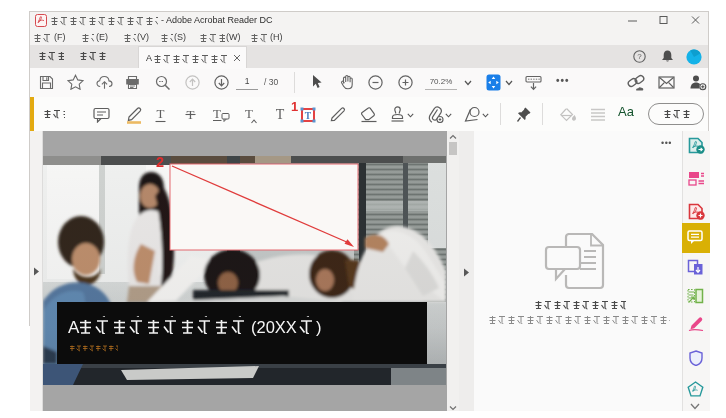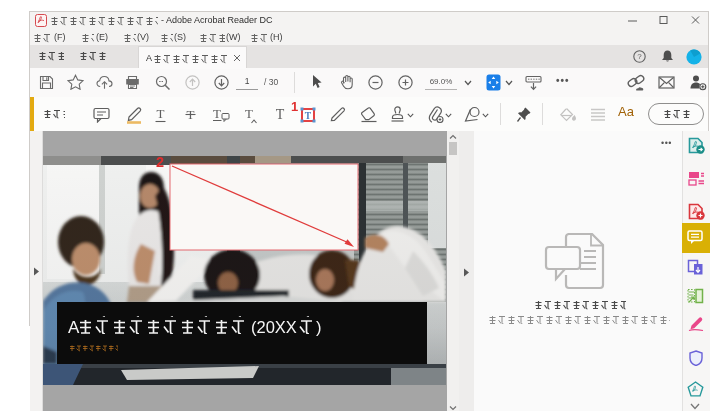--- a/index.html
+++ b/index.html
@@ -184,21 +184,21 @@
     <svg class="ic" style="left:338px;top:7px" width="15" height="15" viewBox="0 0 15 15" stroke="#636363" fill="none" stroke-width="1.2">
       <circle cx="7.5" cy="7.5" r="6.6"></circle>
         <path d="M4.5 7.5 h6"></path>
     </svg>
 
     <svg class="ic" style="left:368px;top:7px" width="15" height="15" viewBox="0 0 15 15" stroke="#636363" fill="none" stroke-width="1.2">
       <circle cx="7.5" cy="7.5" r="6.6"></circle>
         <path d="M4.5 7.5 h6 M7.5 4.5 v6"></path>
     </svg>
 
-    <div class="abs" style="left:395px;top:6px;width:32px;height:15px;border-bottom:1px solid #b5b4b3;font-size:8px;color:#555;text-align:center;line-height:15px;">69.0%</div>
+    <div class="abs" style="left:395px;top:6px;width:32px;height:15px;border-bottom:1px solid #b5b4b3;font-size:8px;color:#555;text-align:center;line-height:15px;">70.2%</div>
     <svg class="ic" style="left:434px;top:12px" width="8" height="6">
         <path d="M1 1 L4 4.5 L7 1" fill="none" stroke="#555" stroke-width="1.2"></path>
       </svg>
 
     <svg class="ic" style="left:456px;top:6px" width="15" height="17" viewBox="0 0 15 17">
       <rect x="0.5" y="0.5" width="14" height="16" rx="2.5" fill="#1a7fe8"></rect>
       <path d="M7.5 2.5 L9.3 5 H5.7 Z M7.5 14.5 L5.7 12 H9.3 Z M2.2 8.5 L4.7 6.7 V10.3 Z M12.8 8.5 L10.3 6.7 V10.3 Z" fill="#fff"></path>
     </svg>
     <svg class="ic" style="left:475px;top:12px" width="8" height="6">
         <path d="M1 1 L4 4.5 L7 1" fill="none" stroke="#555" stroke-width="1.2"></path>
@@ -333,21 +333,21 @@
     <svg class="ic" style="left:529px;top:10px" width="18" height="16" viewBox="0 0 18 16" stroke="#c3c2c1" fill="none" stroke-width="1.2">
       <path d="M7.5 1.5 L13.5 7.5 L7.5 13.5 L1.8 7.8 L7 2"></path>
         <path d="M2.5 8.5 L12.5 8.5"></path>
         <path d="M15.5 9 C16.5 10.8 16.8 12 15.8 12.8 C14.9 13.5 13.8 13 13.6 11.8 C13.5 10.8 14.5 9.8 15.5 9 Z" fill="#c3c2c1"></path>
     </svg>
 
     <svg class="ic" style="left:560px;top:11px" width="16" height="13" viewBox="0 0 16 13" stroke="#c8c7c6" stroke-width="1.6">
       <path d="M1 1.5 h14 M1 5 h14 M1 8.5 h14 M1 12 h14"></path>
     </svg>
 
-    <div class="abs" style="left:588px;top:7px;font-size:13px;color:#a16207;">Aa</div>
+    <div class="abs" style="left:588px;top:7px;font-size:13px;color:#14532d;">Aa</div>
 
     <div class="abs" style="left:618px;top:6px;width:56px;height:22px;border:1px solid #8f8e8d;border-radius:11px;box-sizing:border-box;background:#fcfcfb;"></div>
     <svg class="ic" style="left:633px;top:12px" width="27" height="11">
         <rect width="27" height="10.5" fill="url(#jpd)"></rect>
       </svg>
   </div>
   <div class="hair" style="top:119px;background:#cfcecd;"></div>
 
   <div class="abs" style="left:0;top:119px;width:678px;height:280px;background:#a5a5a5;">
 

